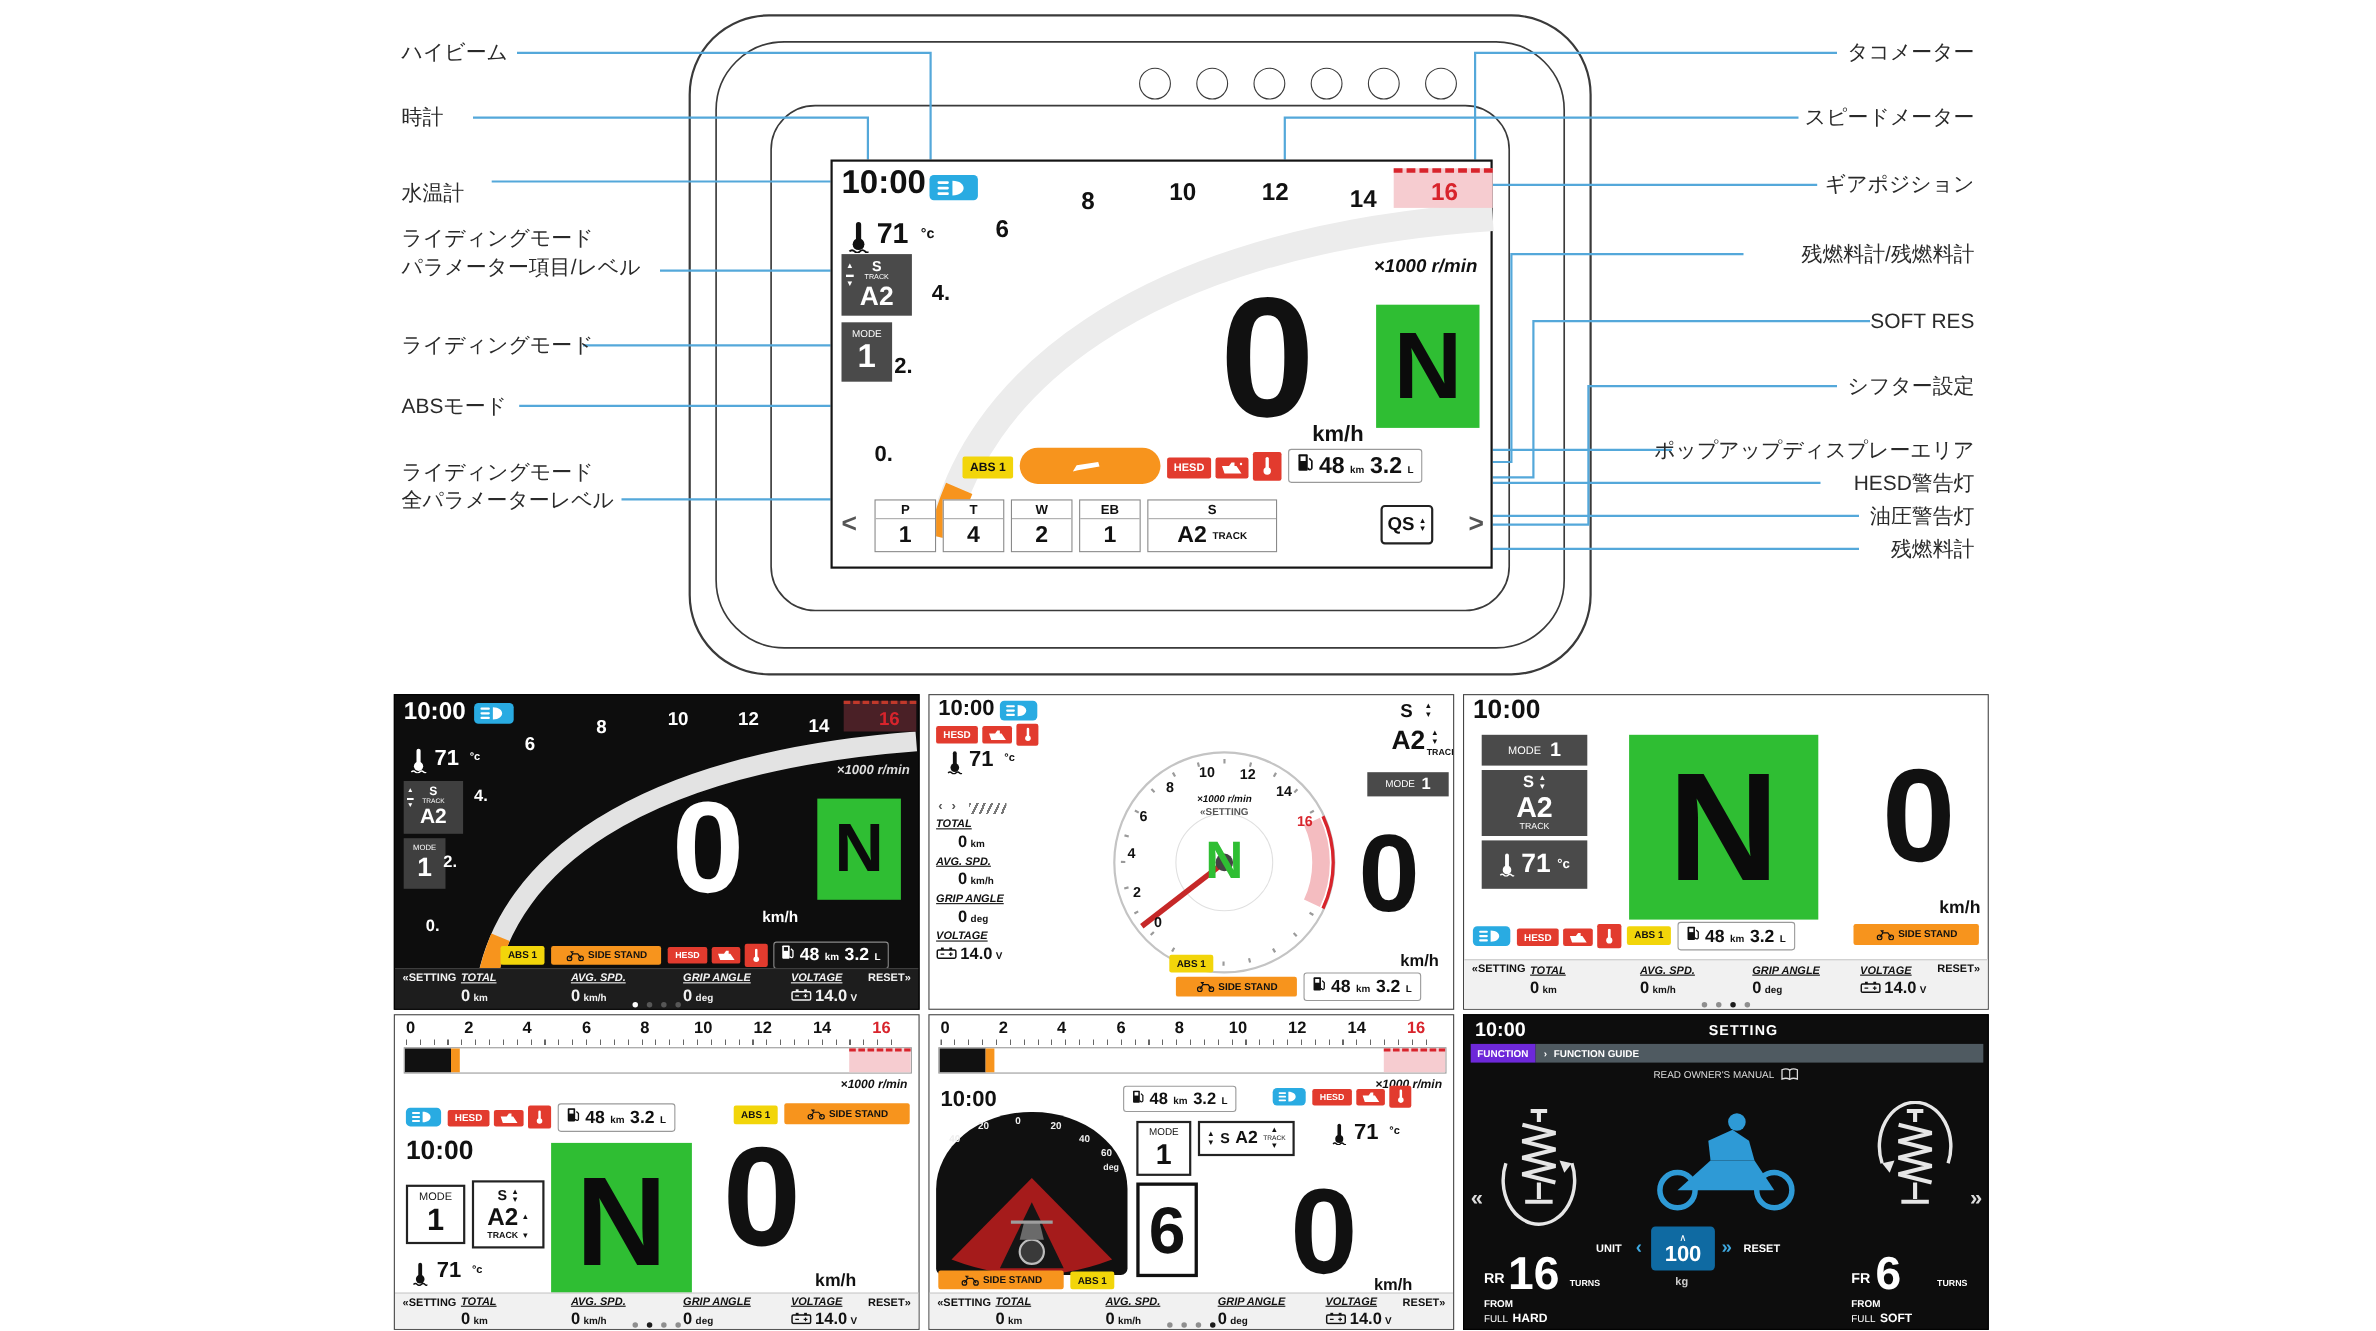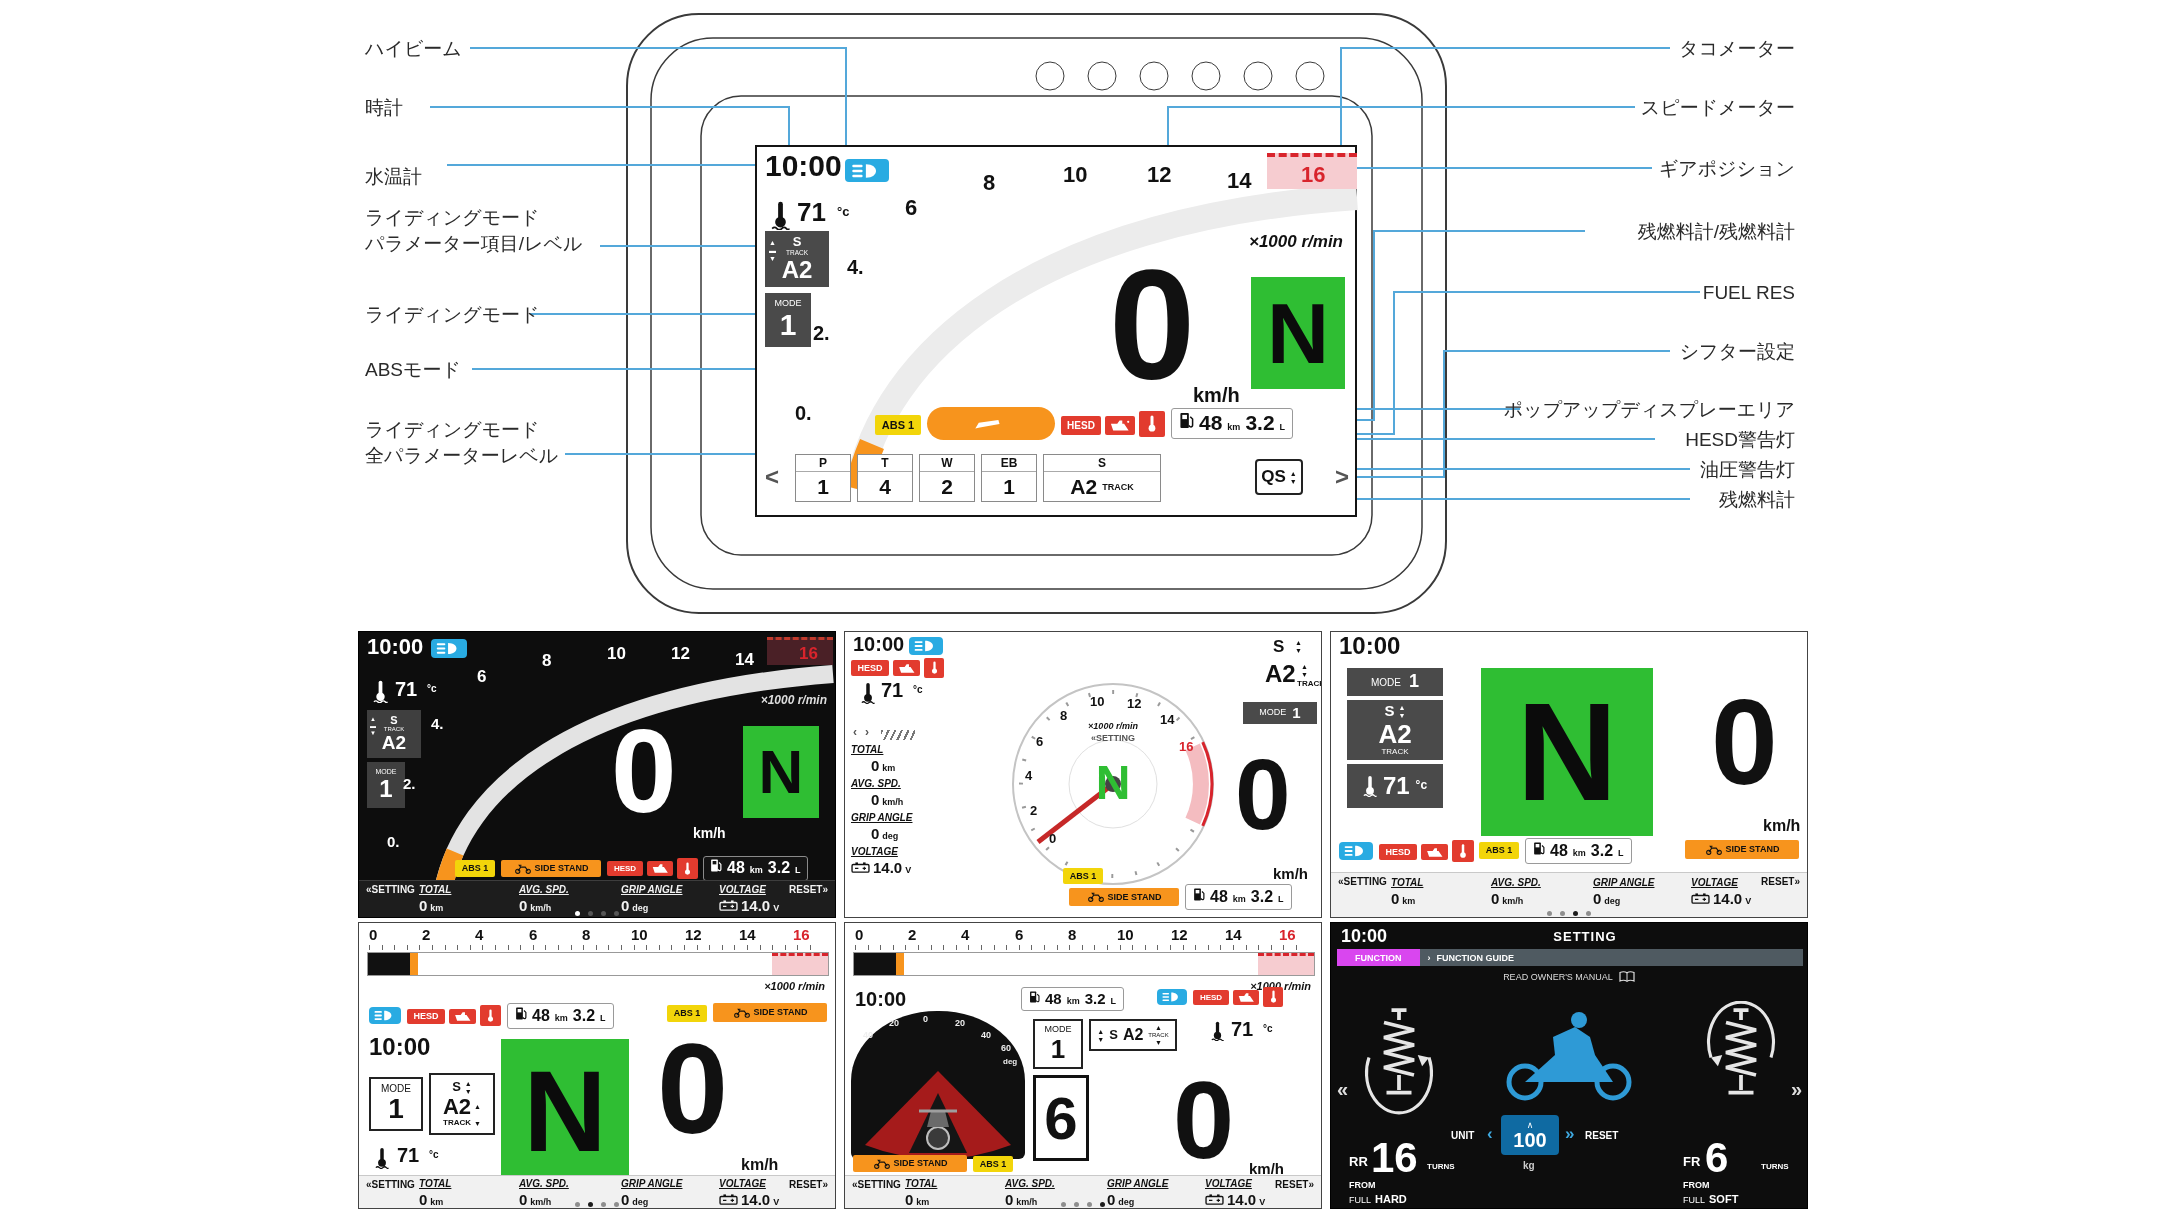--- a/index.html
+++ b/index.html
@@ -44,21 +44,21 @@
 .sbar.dark .pdot.on{background:#fff}
 .updn{display:inline-flex;flex-direction:column;align-items:center;line-height:1;font-size:7px;gap:1px}
 .pbox{position:absolute;top:307px;height:48px;border:1px solid #8a8a8a;background:#fff;display:flex;flex-direction:column}
 .pbox .ph{height:17px;display:flex;align-items:center;justify-content:center;font-size:12px;font-weight:600;border-bottom:1px solid #aaa}
 .pbox .pv{flex:1;display:flex;align-items:center;justify-content:center;font-size:21px;font-weight:700;gap:5px}
 .tiny{font-size:9px;font-weight:700}
 .hatch{position:absolute;background:repeating-linear-gradient(115deg,#777 0 2px,transparent 2px 6px)}
 .ticks{position:absolute;background:repeating-linear-gradient(90deg,#666 0 1px,transparent 1px 12.6px)}
 .bargauge{position:absolute;border:1px solid #999;background:#fff;overflow:hidden}
 .crumb{position:absolute;display:flex;align-items:center;height:17px;font-size:9px;font-weight:700;color:#fff}
-.crumb .c1{background:#d946ef;height:100%;display:flex;align-items:center;padding:0 18px}
+.crumb .c1{background:#6d28d9;height:100%;display:flex;align-items:center;padding:0 6px}
 .crumb .c2{background:#4f5a61;height:100%;flex:1;display:flex;align-items:center;gap:6px;padding:0 8px}
 .blue{color:#3fa9e0}
 </style>
 </head>
 <body>
 
 <div id="canvas">
 
   <svg class="abs" style="left:0;top:0" width="2160" height="630">
     <g stroke="#3a3a3a" fill="none">
@@ -102,21 +102,21 @@
 パラメーター項目/レベル</div>
   <div class="callout left" style="top:302px">ライディングモード</div>
   <div class="callout left" style="top:357px">ABSモード</div>
   <div class="callout left" style="top:417px">ライディングモード
 全パラメーターレベル</div>
 
   <div class="callout right" style="top:36px">タコメーター</div>
   <div class="callout right" style="top:95px">スピードメーター</div>
   <div class="callout right" style="top:156px">ギアポジション</div>
   <div class="callout right" style="top:219px">残燃料計/残燃料計</div>
-  <div class="callout right" style="top:280px">FUEL RES</div>
+  <div class="callout right" style="top:280px">SOFT RES</div>
   <div class="callout right" style="top:339px">シフター設定</div>
   <div class="callout right" style="top:397px">ポップアップディスプレーエリア</div>
   <div class="callout right" style="top:427px">HESD警告灯</div>
   <div class="callout right" style="top:457px">油圧警告灯</div>
   <div class="callout right" style="top:487px">残燃料計</div>
 
   <div class="disp" id="main-display" style="left:755px;top:145px;width:602px;height:372px">
     <svg class="abs" style="left:0;top:0" width="602" height="372">
       <path d="M100 342 C126 208 272 72 600 50" stroke="#ececec" stroke-width="26" fill="none"></path>
       <path d="M100 342 C104 326 109 311 115 297" stroke="#f7941d" stroke-width="26" fill="none"></path>

